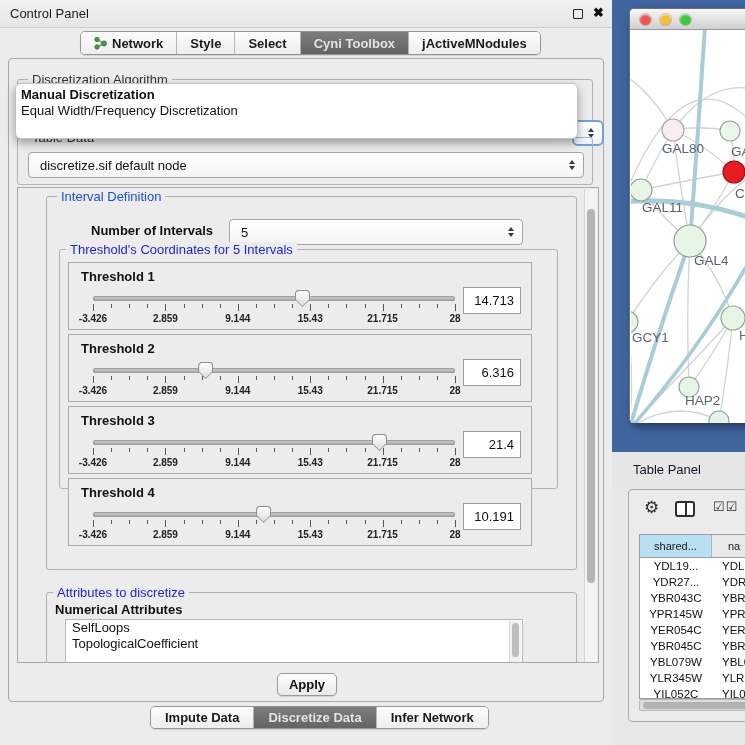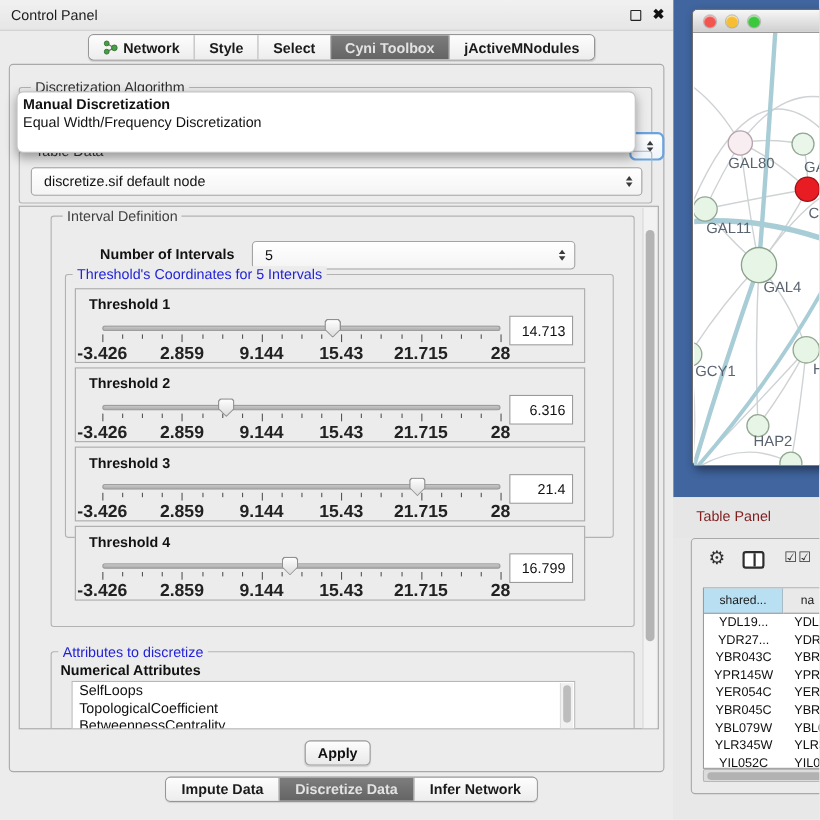--- a/index.html
+++ b/index.html
@@ -17,21 +17,21 @@
   
   .tabbar { position:absolute; left:80px; top:31px; height:24px; display:flex; border:1px solid #969696; border-radius:5px; overflow:hidden; background:#fff; box-shadow:0 1px 1px rgba(0,0,0,.12); }
   .tab { display:flex; align-items:center; gap:5px; padding:0 13px; font-size:13px; font-weight:600; color:#1a1a1a; background:linear-gradient(#fdfdfd,#ededed); border-left:1px solid #b5b5b5; cursor:default; }
   .tab:first-child { border-left:none; }
   .tab.selected { background:linear-gradient(#7d7d7d,#646464); color:#e3e3e3; }
 
   
   .content { position:absolute; left:8px; top:58px; width:596px; height:644px; border:1px solid #a9a9a9; border-radius:4px; background:#ececec; }
   .group { position:absolute; border:1px solid #b2b2b2; border-radius:3px; }
   .group-title { position:absolute; top:-8px; left:10px; background:#ececec; padding:0 4px; font-size:13px; color:#333; white-space:nowrap; }
-  .group-title.green { color:#404040; }
+  .group-title.green { color:#1d4ed8; }
   .group-title.blue { color:#2323d6; }
 
   
   .combo-stub { position:absolute; left:554px; top:40px; width:32px; height:26px; border:2px solid #6ba3e0; border-radius:6px; background:linear-gradient(#ffffff,#eef4fb); }
 
   
   .popup { position:absolute; left:6px; top:24px; width:563px; height:56px; background:#fff; border:1px solid #c3c3c3; border-radius:6px; box-shadow:0 4px 10px rgba(0,0,0,.35); z-index:30; padding-top:3px; }
   .popup .ph { text-align:center; font-size:13px; color:#b3b3b3; height:18px; line-height:16px; }
   .popup .item { font-size:13px; color:#111; height:16px; line-height:16px; padding-left:5px; }
   .popup .item.bold { font-weight:bold; }
@@ -58,21 +58,21 @@
   .track { position:absolute; left:0; top:7px; width:100%; height:5px; border-radius:3px; background:linear-gradient(#cfcfcf,#a6a6a6); box-shadow:inset 0 0 0 1px #9e9e9e; }
   .thumb { position:absolute; top:1px; width:15px; height:17px; margin-left:-7px;
            background:#8f8f8f; clip-path:polygon(14% 0,86% 0,100% 14%,100% 56%,50% 100%,0 56%,0 14%); }
   .thumb::before { content:""; position:absolute; left:1px; top:1px; right:1px; bottom:1px;
            background:linear-gradient(#fefefe,#dcdcdc); clip-path:polygon(14% 0,86% 0,100% 14%,100% 56%,50% 100%,0 56%,0 14%); }
   .ticks { position:absolute; left:0; top:15px; width:100%; height:8px; }
   .tick { position:absolute; top:0; width:1px; background:#555; }
   .tick.minor { height:4px; }
   .tick.major { height:7px; }
   .slabels { position:absolute; left:0; top:24px; width:100%; height:12px; }
-  .slabel { position:absolute; transform:translateX(-50%); font-size:16px; font-weight:bold; color:#222; white-space:nowrap; }
+  .slabel { position:absolute; transform:translateX(-50%); font-size:10px; font-weight:bold; color:#222; white-space:nowrap; }
   .tvalue { position:absolute; right:10px; top:24px; width:58px; height:27px; background:#fff; border:1px solid #9b9b9b; font-size:13px; color:#111; text-align:right; padding:5px 6px 0 0; }
 
   
   .attrlist { position:absolute; left:18px; top:26px; width:458px; height:46px; background:#fff; border:1px solid #b7b7b7; overflow:hidden; }
   .attritem { height:16px; line-height:16px; font-size:13px; color:#111; padding-left:6px; white-space:nowrap; }
 
   .btn { position:absolute; border:1px solid #9a9a9a; border-radius:5px; background:linear-gradient(#fdfdfd,#e9e9e9); font-size:13px; font-weight:600; color:#111; text-align:center; box-shadow:0 1px 1px rgba(0,0,0,.12); }
 
   
   .bottom-tabbar { position:absolute; left:150px; top:706px; height:23px; display:flex; border:1px solid #969696; border-radius:5px; overflow:hidden; box-shadow:0 1px 1px rgba(0,0,0,.12); }
@@ -82,21 +82,21 @@
 
   
   .right { position:absolute; left:612px; top:0; width:133px; height:745px; background:#e8e8e8; overflow:hidden; }
   .desktop { position:absolute; left:0; top:0; width:133px; height:452px; }
   .net-window { position:absolute; left:17px; top:8px; width:150px; height:415px; border:1px solid #6f6f6f; border-radius:5px 5px 4px 4px; background:#fff; box-shadow:3px 4px 9px rgba(0,0,0,.45); }
   .net-titlebar { position:absolute; left:0; top:0; width:100%; height:21px; border-radius:4px 4px 0 0; background:linear-gradient(#f7f7f7,#cfcfcf); border-bottom:1px solid #9a9a9a; }
   .light { position:absolute; top:5px; width:11px; height:11px; border-radius:50%; box-shadow:inset 0 1px 1px rgba(255,255,255,.7), 0 0 0 1px rgba(0,0,0,.18); }
   .net-canvas { position:absolute; left:1px; top:21px; width:148px; height:393px; background:#fff; overflow:hidden; }
 
   .tp-header { position:absolute; left:0; top:452px; width:133px; height:37px; background:#e6e6e6; }
-  .tp-header span { position:absolute; left:21px; top:10px; font-size:13px; color:#7f1d1d; }
+  .tp-header span { position:absolute; left:21px; top:10px; font-size:13px; color:#0f172a; }
   .tp-body { position:absolute; left:16px; top:489px; width:150px; height:233px; border:1px solid #a9a9a9; border-radius:4px; background:#ebebeb; }
   .gear { position:absolute; left:15px; top:7px; font-size:17px; color:#2e2e2e; }
   .split-icon { position:absolute; left:46px; top:11px; width:20px; height:16px; border:2px solid #2e2e2e; border-radius:3px; background:#fff; }
   .split-icon::after { content:""; position:absolute; left:50%; top:0; bottom:0; width:2px; background:#2e2e2e; }
   .checks { position:absolute; left:84px; top:9px; font-size:13px; color:#2e2e2e; letter-spacing:1px; }
 
   .tp-table { position:absolute; left:10px; top:44px; width:180px; border:1px solid #9c9c9c; background:#fff; }
   .tp-head { display:flex; height:23px; }
   .tp-head .hc { font-size:11px; color:#1a1a1a; border-right:1px solid #a7b7c0; border-bottom:1px solid #9c9c9c; display:flex; align-items:center; }
   .hc.c1 { width:72px; justify-content:center; background:#b9dff2; }
@@ -342,34 +342,33 @@
                     </div>
                     <div class="slabels">
                       <span class="slabel" style="left: 0%;">-3.426</span>
                       <span class="slabel" style="left: 20%;">2.859</span>
                       <span class="slabel" style="left: 40%;">9.144</span>
                       <span class="slabel" style="left: 60%;">15.43</span>
                       <span class="slabel" style="left: 80%;">21.715</span>
                       <span class="slabel" style="left: 100%;">28</span>
                     </div>
                   </div>
-                  <div class="tvalue">16.799</div>
+                  <div class="tvalue">10.191</div>
                 </div>
               </div>
           </div>
         </div>
 
         <div class="group" style="left:28px; top:404px; width:531px; height:90px;">
           <span class="group-title blue" style="left:6px;">Attributes to discretize</span>
           <span style="position:absolute; left:8px; top:9px; font-size:13px; font-weight:bold; color:#111;">Numerical Attributes</span>
           <div class="attrlist">
             <div id="attr-items">
                 <div class="attritem">SelfLoops</div>
                 <div class="attritem">TopologicalCoefficient</div>
-                <div class="attritem">BetweennessCentrality</div>
               </div>
             <div class="listscroll">
               <div class="vthumb" style="top:2px; height:34px;"></div>
             </div>
           </div>
         </div>
 
         <div class="vscroll">
           <div class="vthumb" style="top:20px; height:374px;"></div>
         </div>

